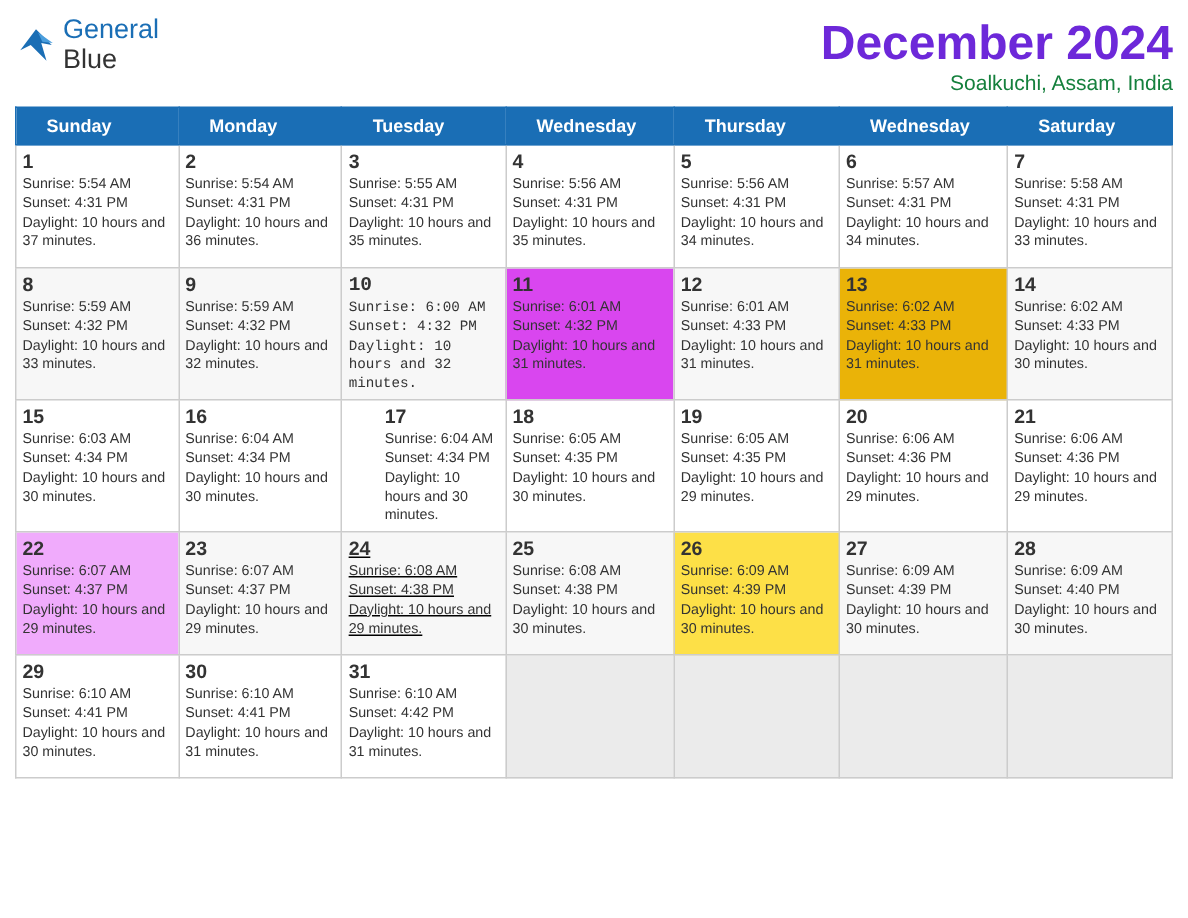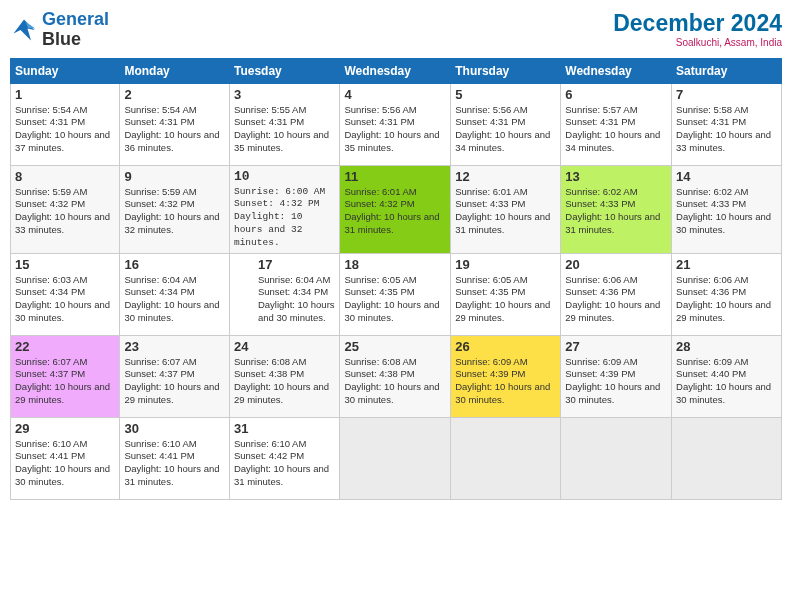--- a/index.html
+++ b/index.html
@@ -23,37 +23,37 @@
       gap: 4px;
     }
     .logo-bird {
       width: 28px;
       height: 28px;
     }
     .title-area {
       text-align: right;
     }
     .month-title {
-      font-size: 23px;
+      font-size: 32px;
       font-weight: bold;
-      color: #0369a1;
+      color: #6d28d9;
     }
     .location-title {
-      font-size: 10px;
-      color: #be185d;
+      font-size: 14px;
+      color: #15803d;
     }
     table {
       width: 100%;
       border-collapse: collapse;
       font-size: 10px;
     }
     thead th {
       background: #1a6eb5;
       color: #fff;
-      padding: 5px 4px;
+      padding: 5px 20px;
       text-align: left;
       font-size: 12px;
       font-weight: bold;
       border: 1px solid #1a6eb5;
     }
     td {
       border: 1px solid #ccc;
       padding: 3px 4px;
       vertical-align: top;
       width: 113px;
@@ -81,21 +81,21 @@
 </head>
 <body>
 
 <div class="header-area">
   <div class="logo">
     <svg class="logo-bird" viewBox="0 0 40 40">
       <polygon points="20,5 35,20 25,18 30,35 15,20 5,25" fill="#1a6eb5"></polygon>
       <polygon points="22,8 36,18 26,17" fill="#4a9edd"></polygon>
     </svg>
     <div>
-      <div style="font-size:18px;font-weight:bold;color:#333;line-height:1.1;">
+      <div style="font-size:18px;font-weight:normal;color:#333;line-height:1.1;">
         <span style="color:#1a6eb5;">General</span><br>
         <span>Blue</span>
       </div>
     </div>
   </div>
   <div class="title-area">
     <div class="month-title">December 2024</div>
     <div class="location-title">Soalkuchi, Assam, India</div>
   </div>
 </div>
@@ -189,37 +189,37 @@
         </div>
       </td>
         <td style="background: rgb(247, 247, 247); font-family: Liberation Mono, monospace;">
         <span class="day-num">10</span>
         <div class="day-info">
           Sunrise: 6:00 AM<br>
           Sunset: 4:32 PM<br>
           Daylight: 10 hours and 32 minutes.
         </div>
       </td>
-        <td style="background: #84cc16;">
+        <td style="background: #d946ef;">
         <span class="day-num">11</span>
         <div class="day-info">
           Sunrise: 6:01 AM<br>
           Sunset: 4:32 PM<br>
           Daylight: 10 hours and 31 minutes.
         </div>
       </td>
         <td style="background: rgb(247, 247, 247);">
         <span class="day-num">12</span>
         <div class="day-info">
           Sunrise: 6:01 AM<br>
           Sunset: 4:33 PM<br>
           Daylight: 10 hours and 31 minutes.
         </div>
       </td>
-        <td style="background: #bef264;">
+        <td style="background: #eab308;">
         <span class="day-num">13</span>
         <div class="day-info">
           Sunrise: 6:02 AM<br>
           Sunset: 4:33 PM<br>
           Daylight: 10 hours and 31 minutes.
         </div>
       </td>
         <td style="background: rgb(247, 247, 247);">
         <span class="day-num">14</span>
         <div class="day-info">
@@ -297,21 +297,21 @@
         </div>
       </td>
         <td style="background: rgb(247, 247, 247); margin-left: 47px;">
         <span class="day-num">23</span>
         <div class="day-info">
           Sunrise: 6:07 AM<br>
           Sunset: 4:37 PM<br>
           Daylight: 10 hours and 29 minutes.
         </div>
       </td>
-        <td style="background: rgb(247, 247, 247);">
+        <td style="background: rgb(247, 247, 247); text-decoration: underline;">
         <span class="day-num">24</span>
         <div class="day-info">
           Sunrise: 6:08 AM<br>
           Sunset: 4:38 PM<br>
           Daylight: 10 hours and 29 minutes.
         </div>
       </td>
         <td style="background: rgb(247, 247, 247);">
         <span class="day-num">25</span>
         <div class="day-info">

